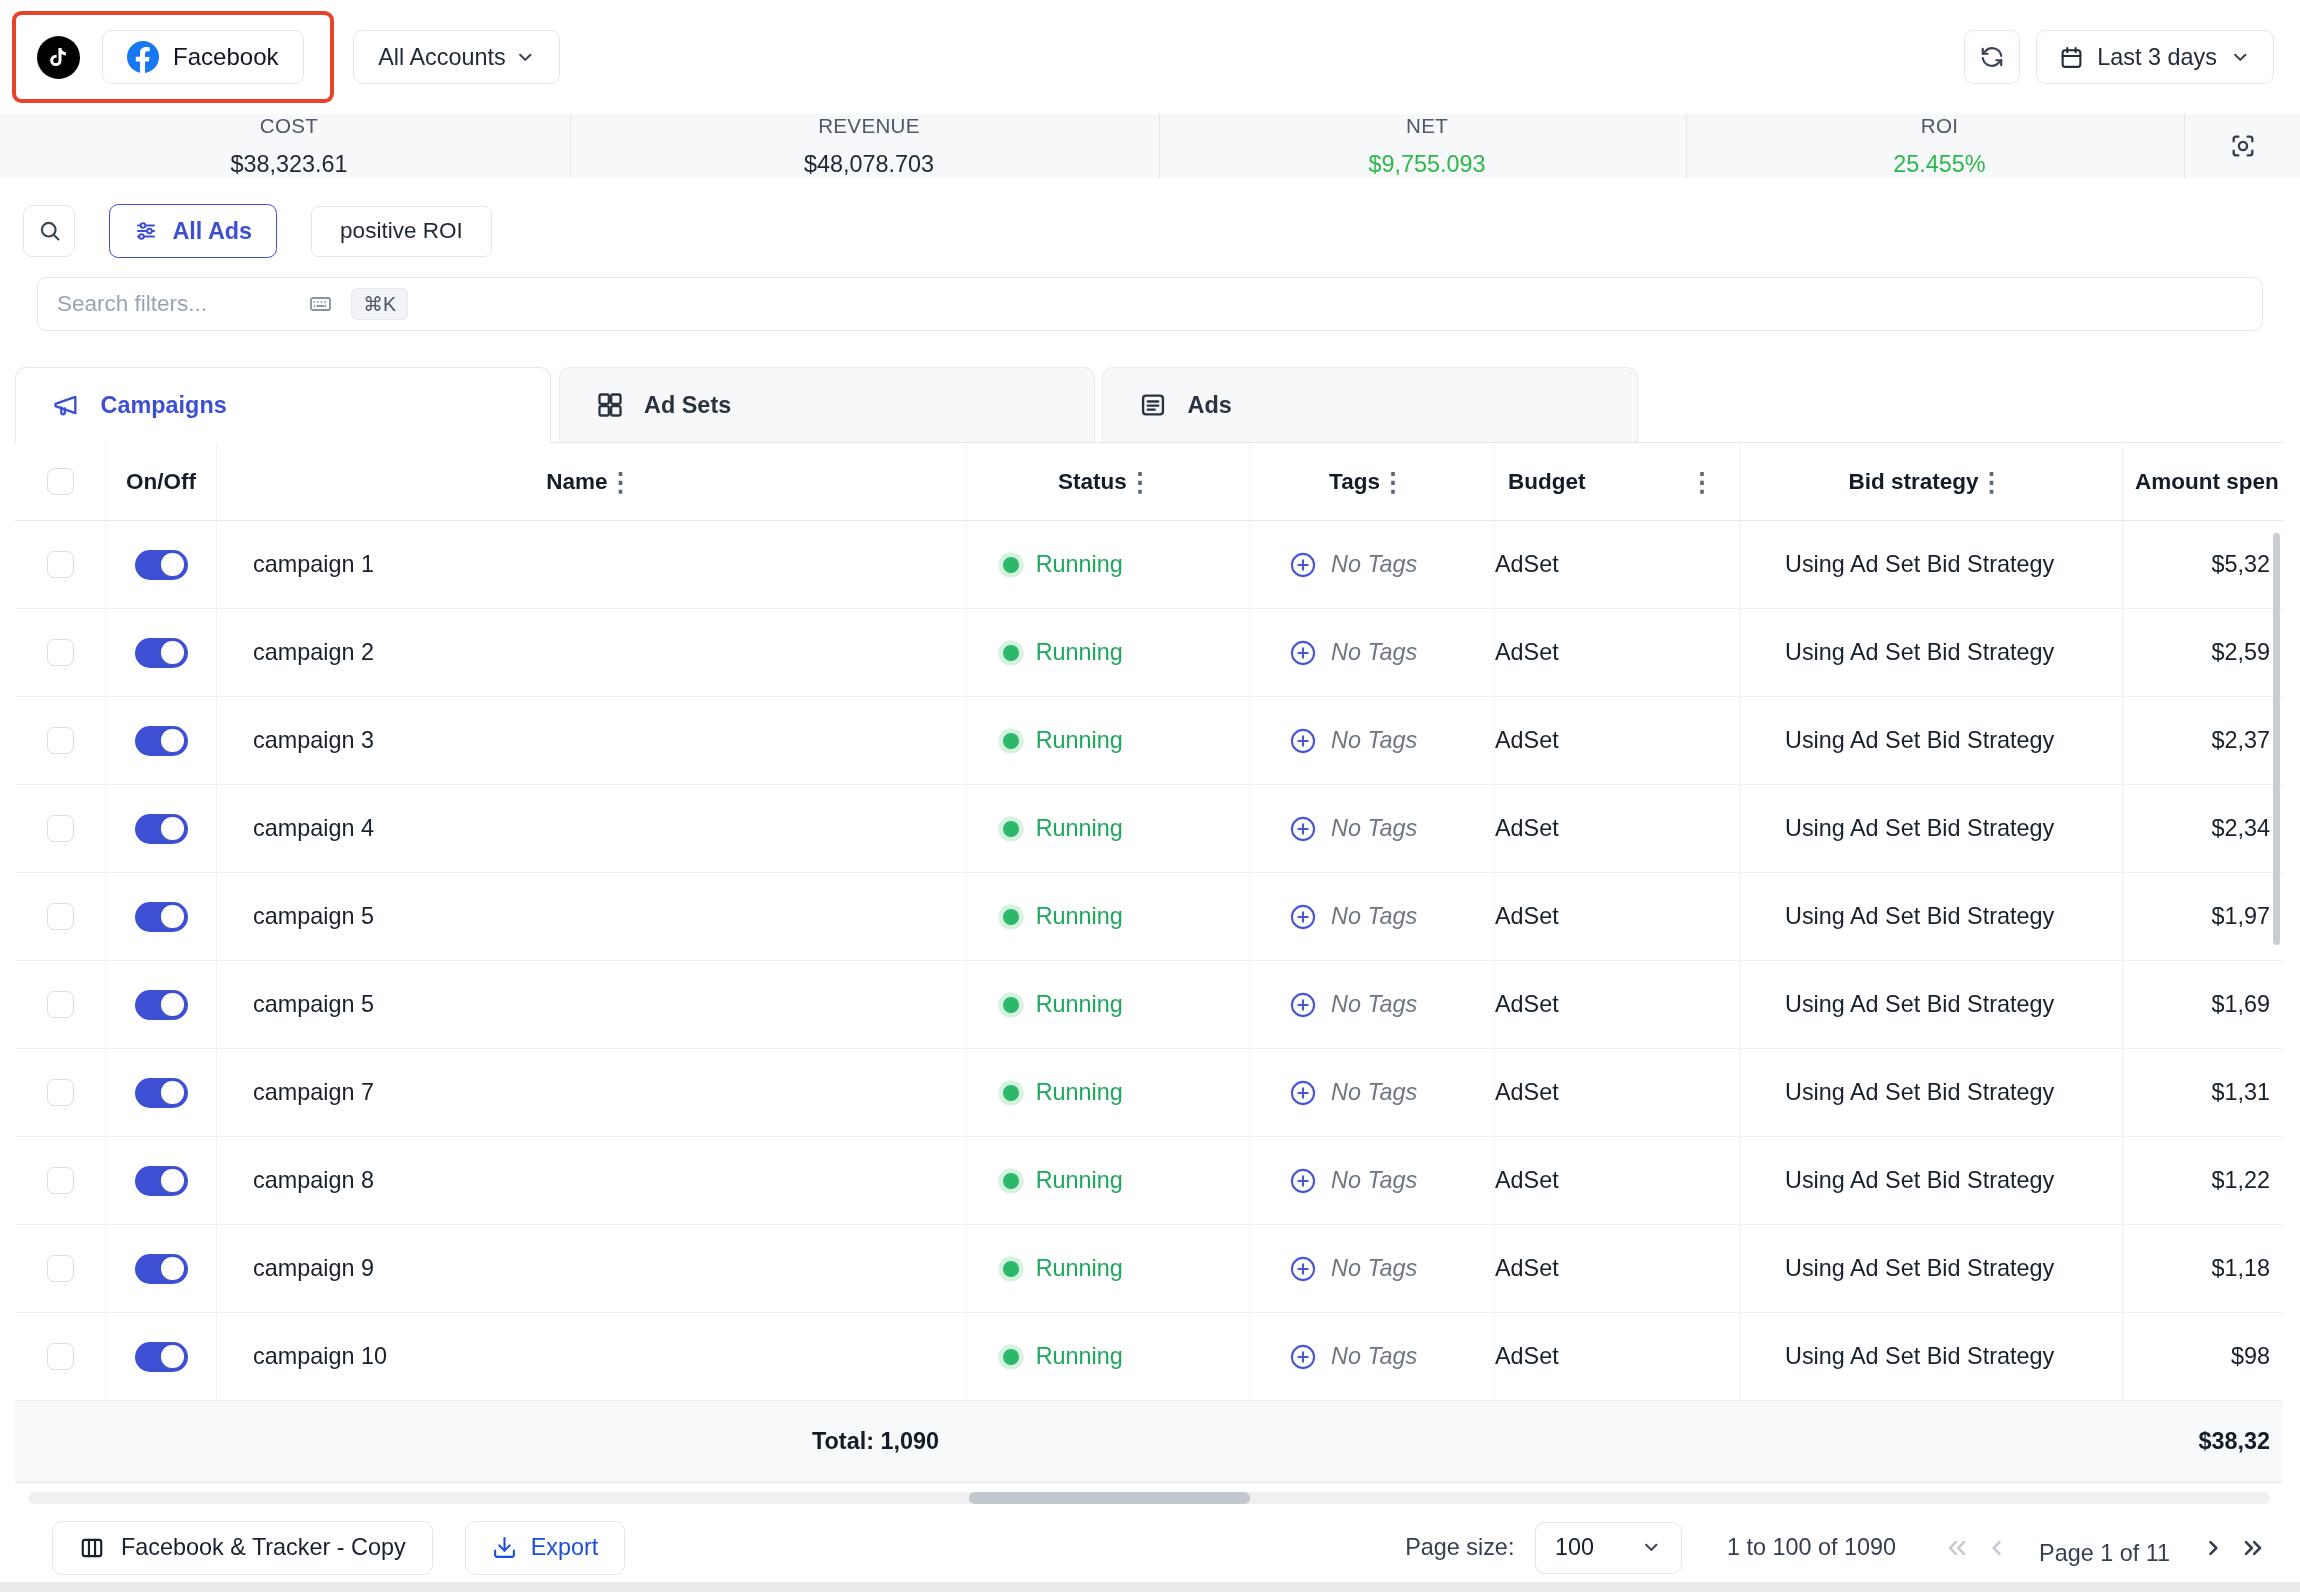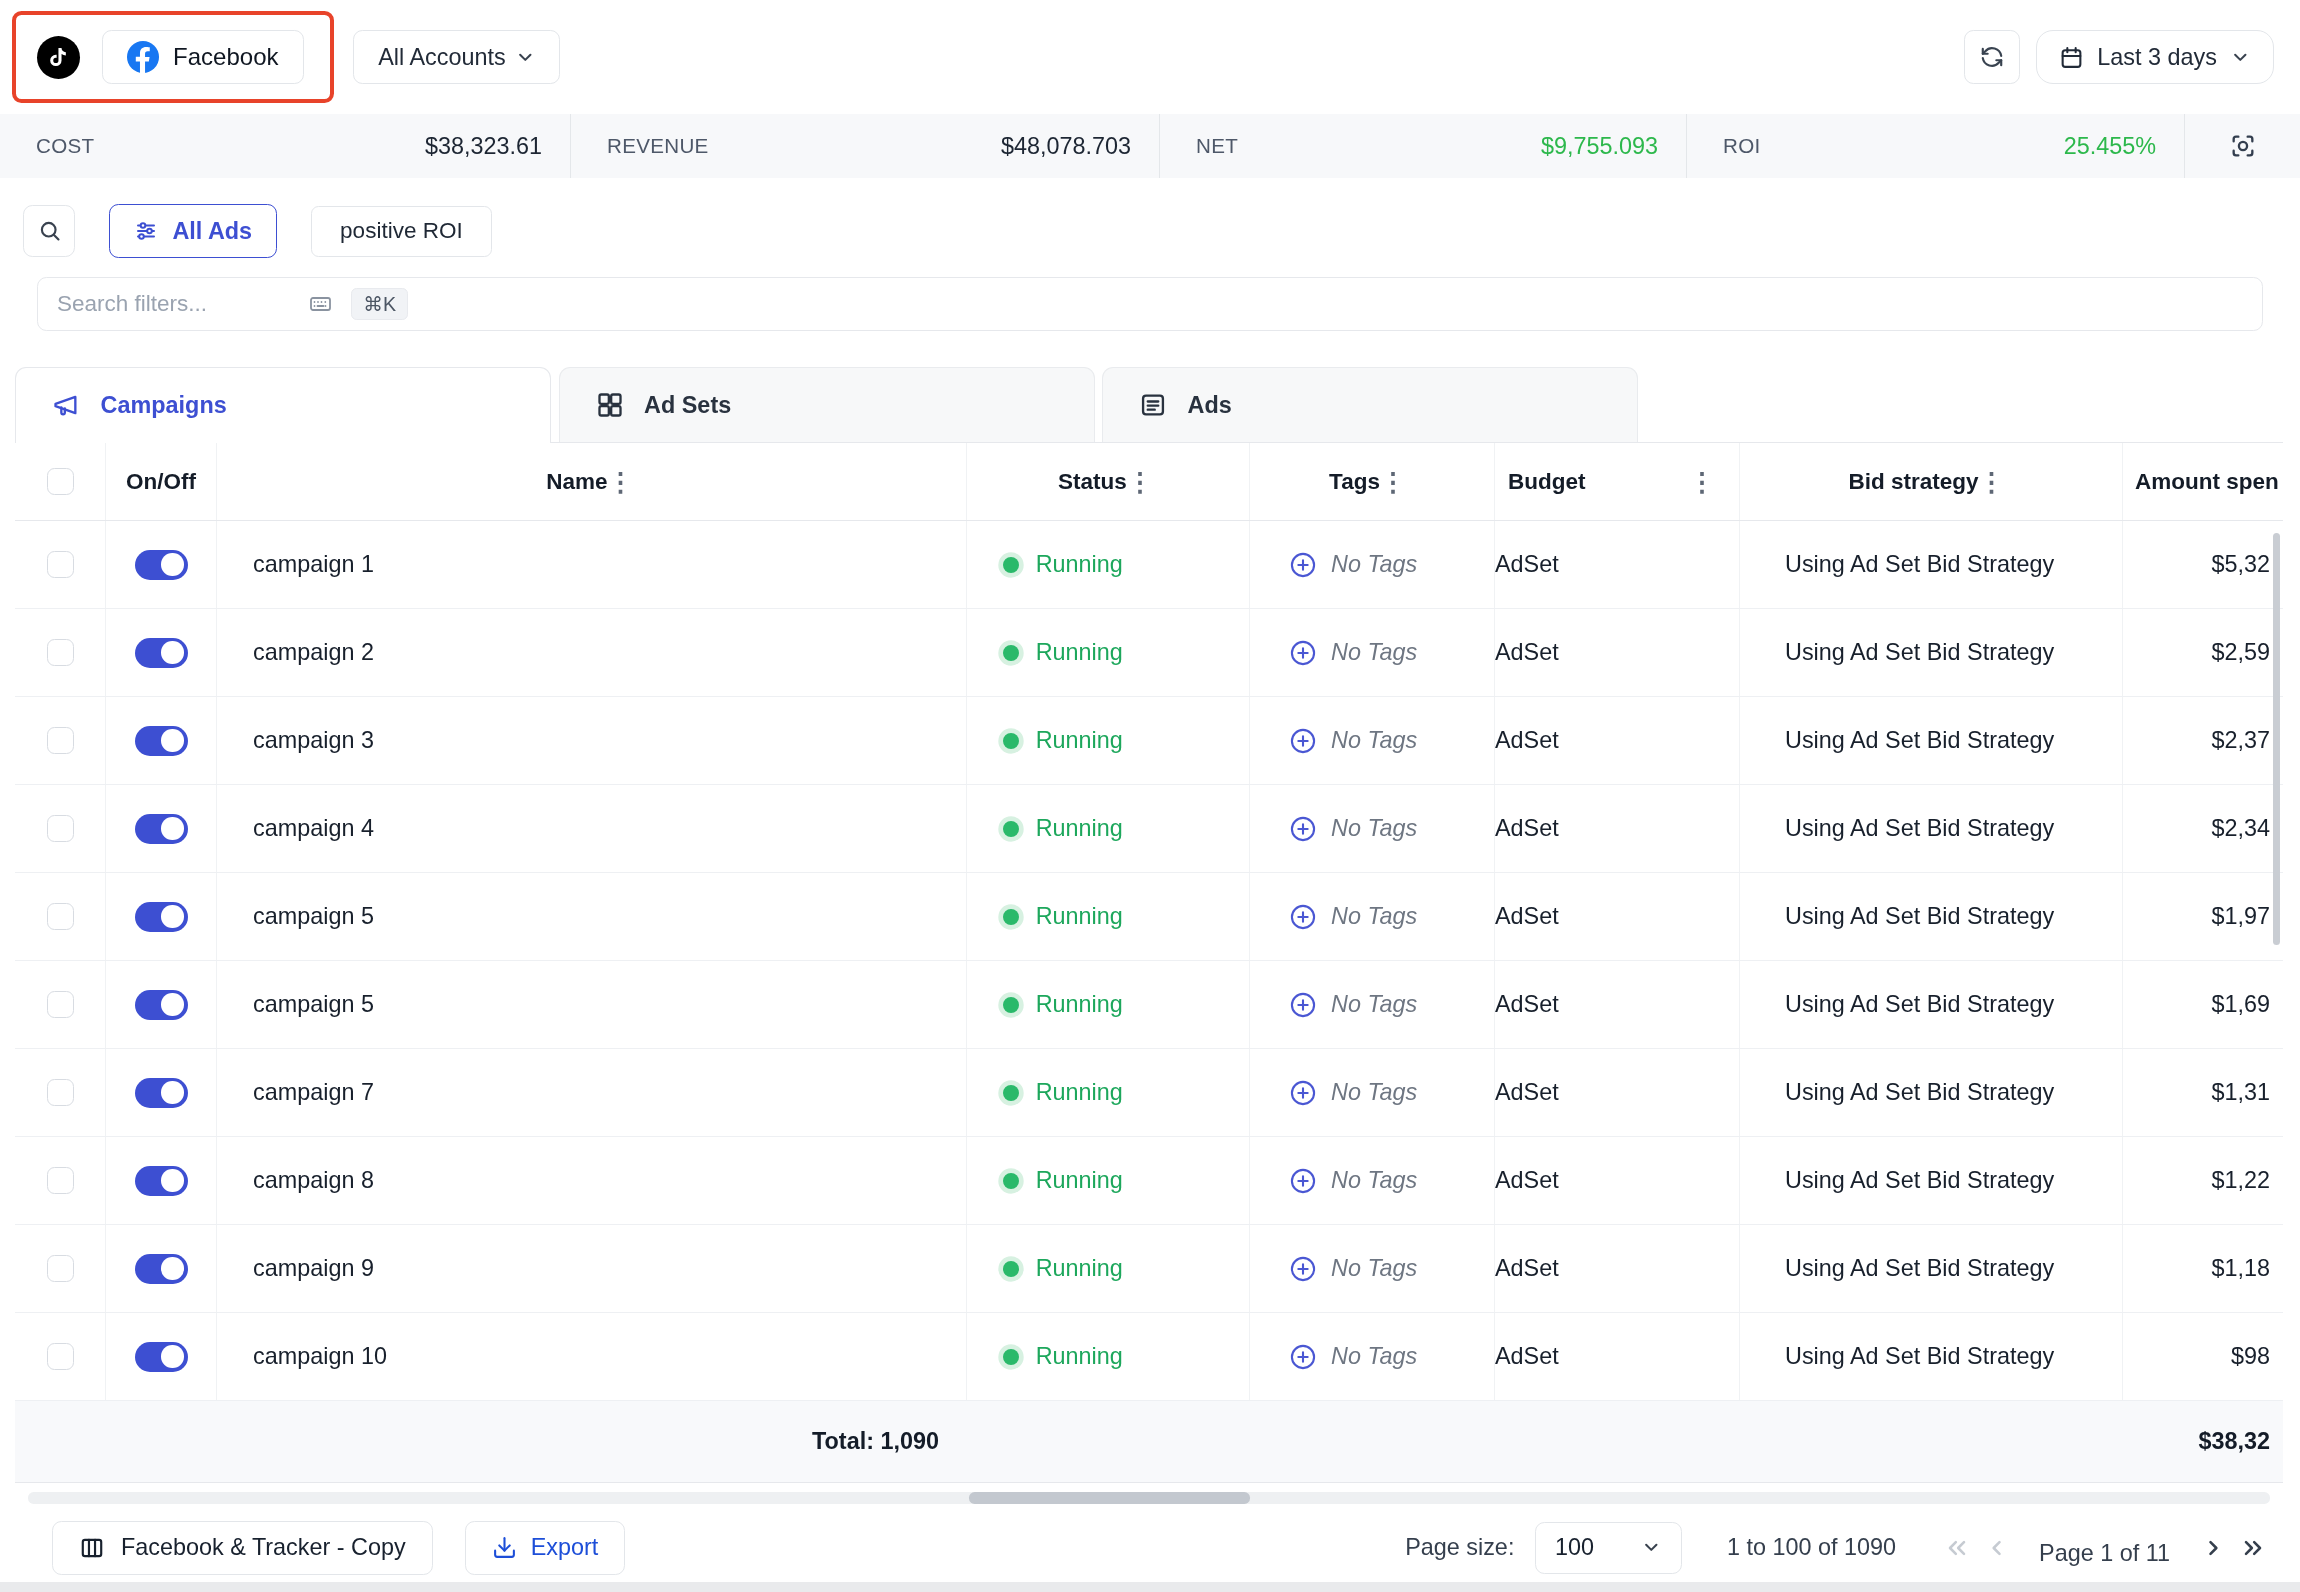--- a/index.html
+++ b/index.html
@@ -30,25 +30,25 @@
   .btn {
     display: inline-flex; align-items: center; background: #fff;
     border: 0.9px solid #e3e6ea; border-radius: 9.4px; white-space: nowrap;
   }
   .fb-btn { height: 54px; padding: 0 24px; gap: 14px; font-size: 24px; font-weight: 500; color: #101722; }
   .fb-logo { width: 32px; height: 32px; border-radius: 50%; flex: none; }
   .accounts-btn { height: 54px; padding: 0 24px; gap: 9px; margin-left: 19.7px; font-size: 23.4px; font-weight: 500; color: #222b38; }
   .chev { color: #39424f; }
   .spacer { flex: 1; }
   .icon-btn { width: 56px; height: 54px; justify-content: center; color: #394350; }
-  .date-btn { height: 54px; padding: 0 22.5px; gap: 13px; margin-left: 16px; font-size: 23.4px; font-weight: 500; color: #222b38; border-radius: 17px; }
+  .date-btn { height: 54px; padding: 0 22.5px; gap: 13px; margin-left: 16px; font-size: 23.4px; font-weight: 500; color: #222b38; }
 
   
   .statsbar { display: flex; align-items: stretch; height: 64px; background: #f7f8fa; }
-  .stat { display: flex; align-items: center; justify-content: space-between; padding: 0 28px 0 36px; border-right: 0.9px solid #e4e7ea; }
+  .stat { display: flex; align-items: center; justify-content: space-between; padding: 0 28px 0 36px; border-right: 0.9px solid #e4e7ea; flex-direction: column; }
   .stat-label { font-size: 20.6px; color: #4e5869; letter-spacing: 0.3px; }
   .stat-value { font-size: 23.4px; font-weight: 400; color: #1d2633; }
   .stat-value.green { color: #2db84c; }
   .stat.w1 { width: 571px; } .stat.w2 { width: 589px; } .stat.w3 { width: 527px; } .stat.w4 { width: 498px; }
   .stat-icon-area { flex: 1; display: flex; align-items: center; justify-content: center; color: #333e4e; }
 
   
   .filterbar { display: flex; align-items: center; gap: 34px; padding: 0 23.4px; margin-top: 26px; height: 54px; }
   .search-btn { width: 52px; height: 52px; justify-content: center; color: #39424f; }
   .allads-btn { height: 54px; padding: 0 24px; gap: 14px; font-size: 23.4px; font-weight: 600; color: #3d4fd2; border-color: #3d4fd2; }

